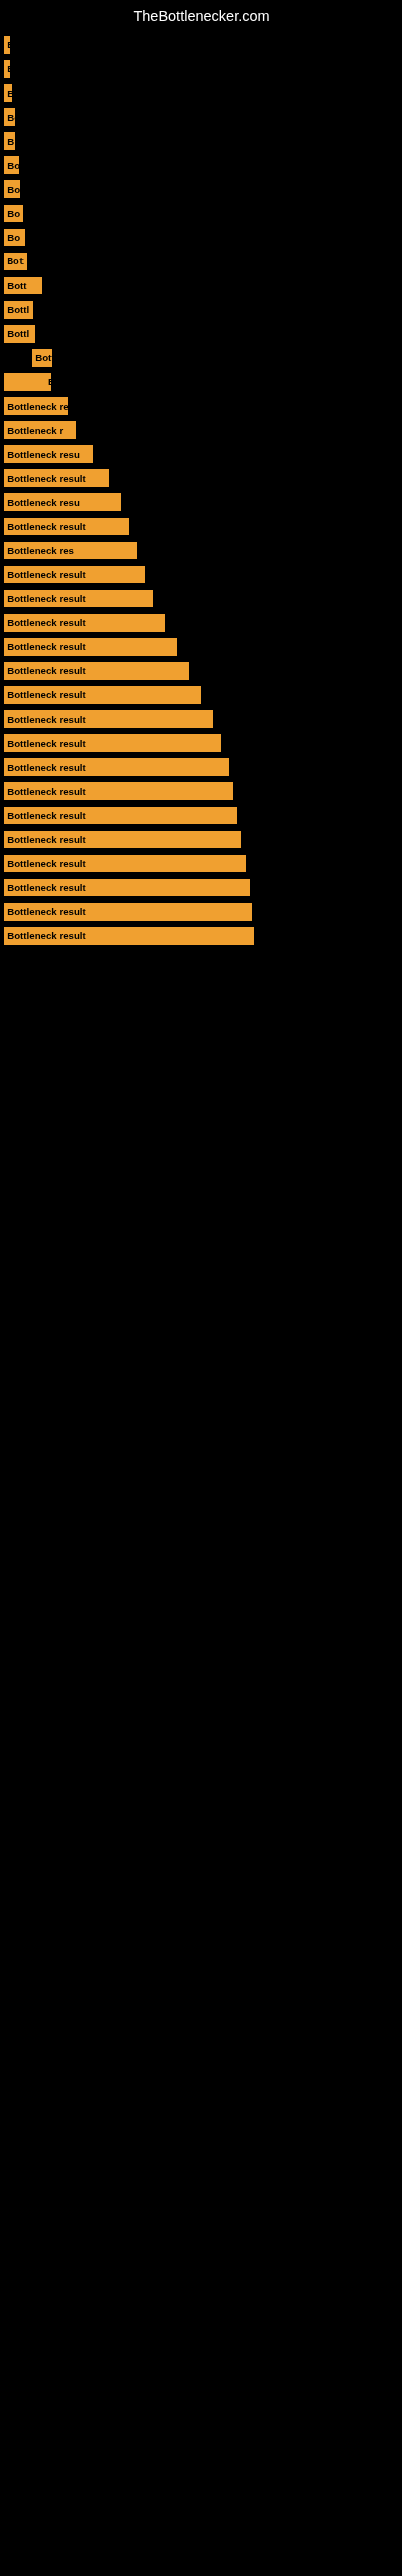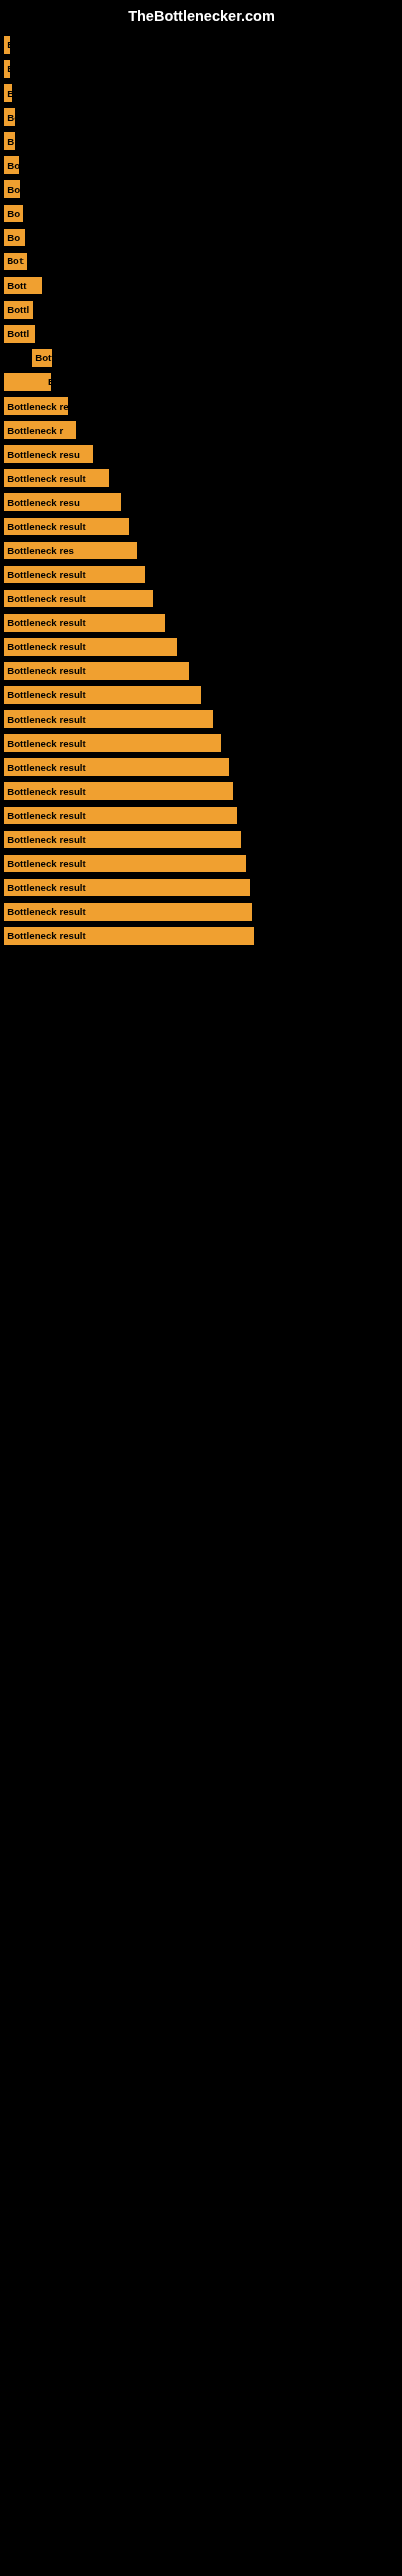--- a/index.html
+++ b/index.html
@@ -13,21 +13,21 @@
       background-color: #000000;
       font-family: Arial, sans-serif;
       position: relative;
     }
 
     .site-title {
       text-align: center;
       color: #ffffff;
       font-size: 14.5px;
       padding: 8px 0 4px 0;
-      font-weight: bold;
+      font-weight: normal;
     }
 
     .bars-container {
       padding: 8px 4px;
       display: flex;
       flex-direction: column;
       gap: 0px;
     }
 
     .bar-row {

